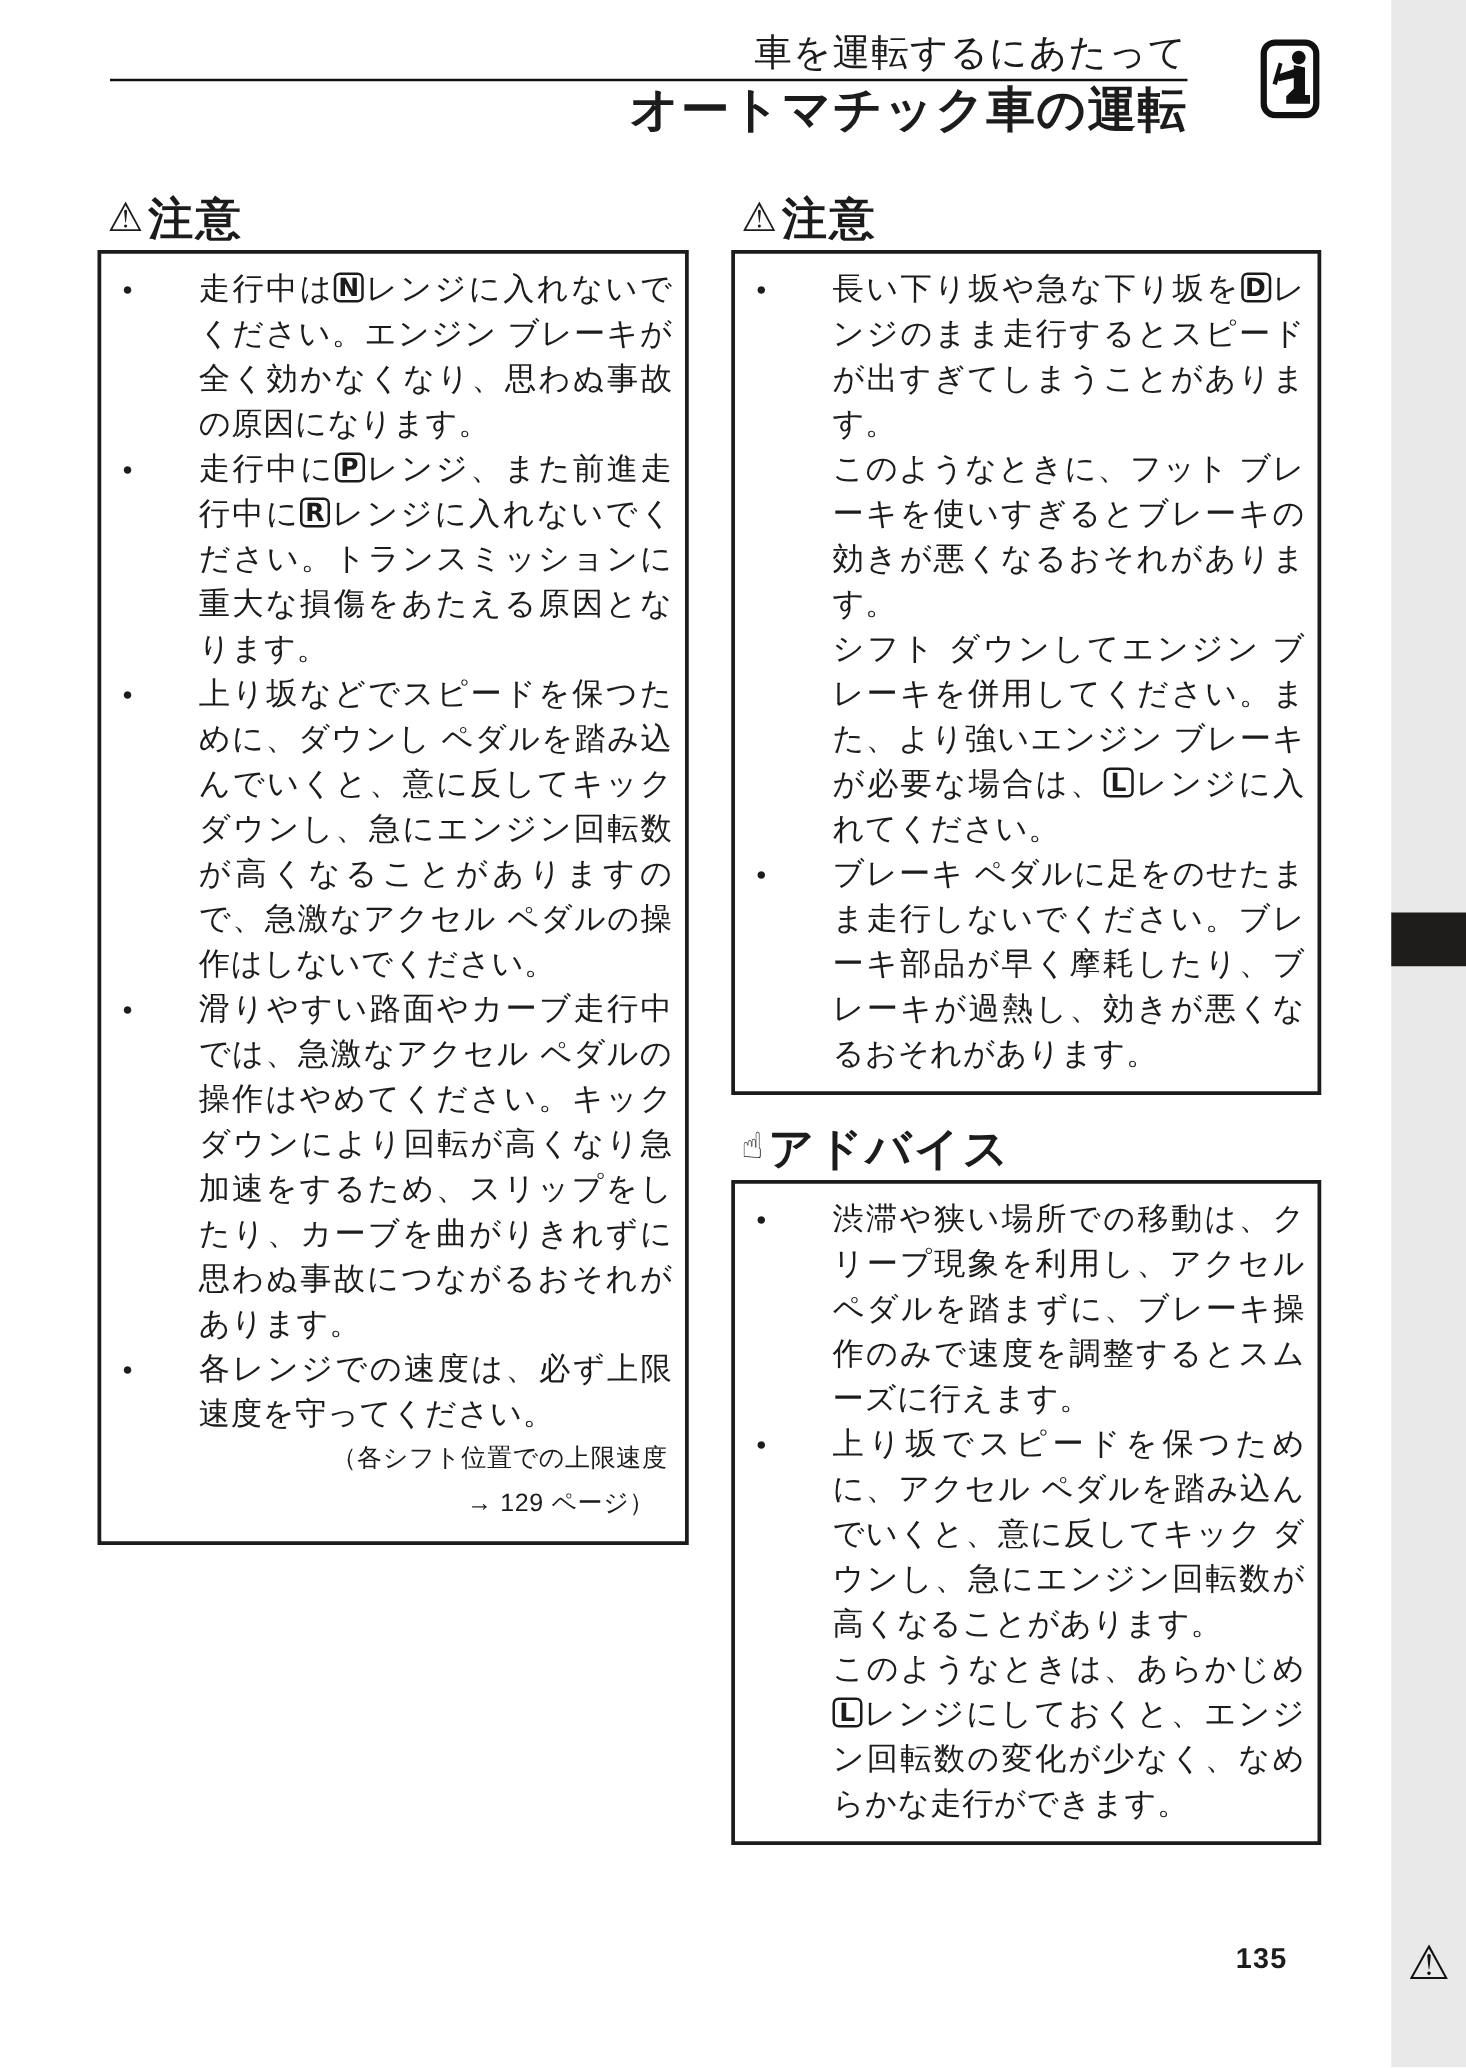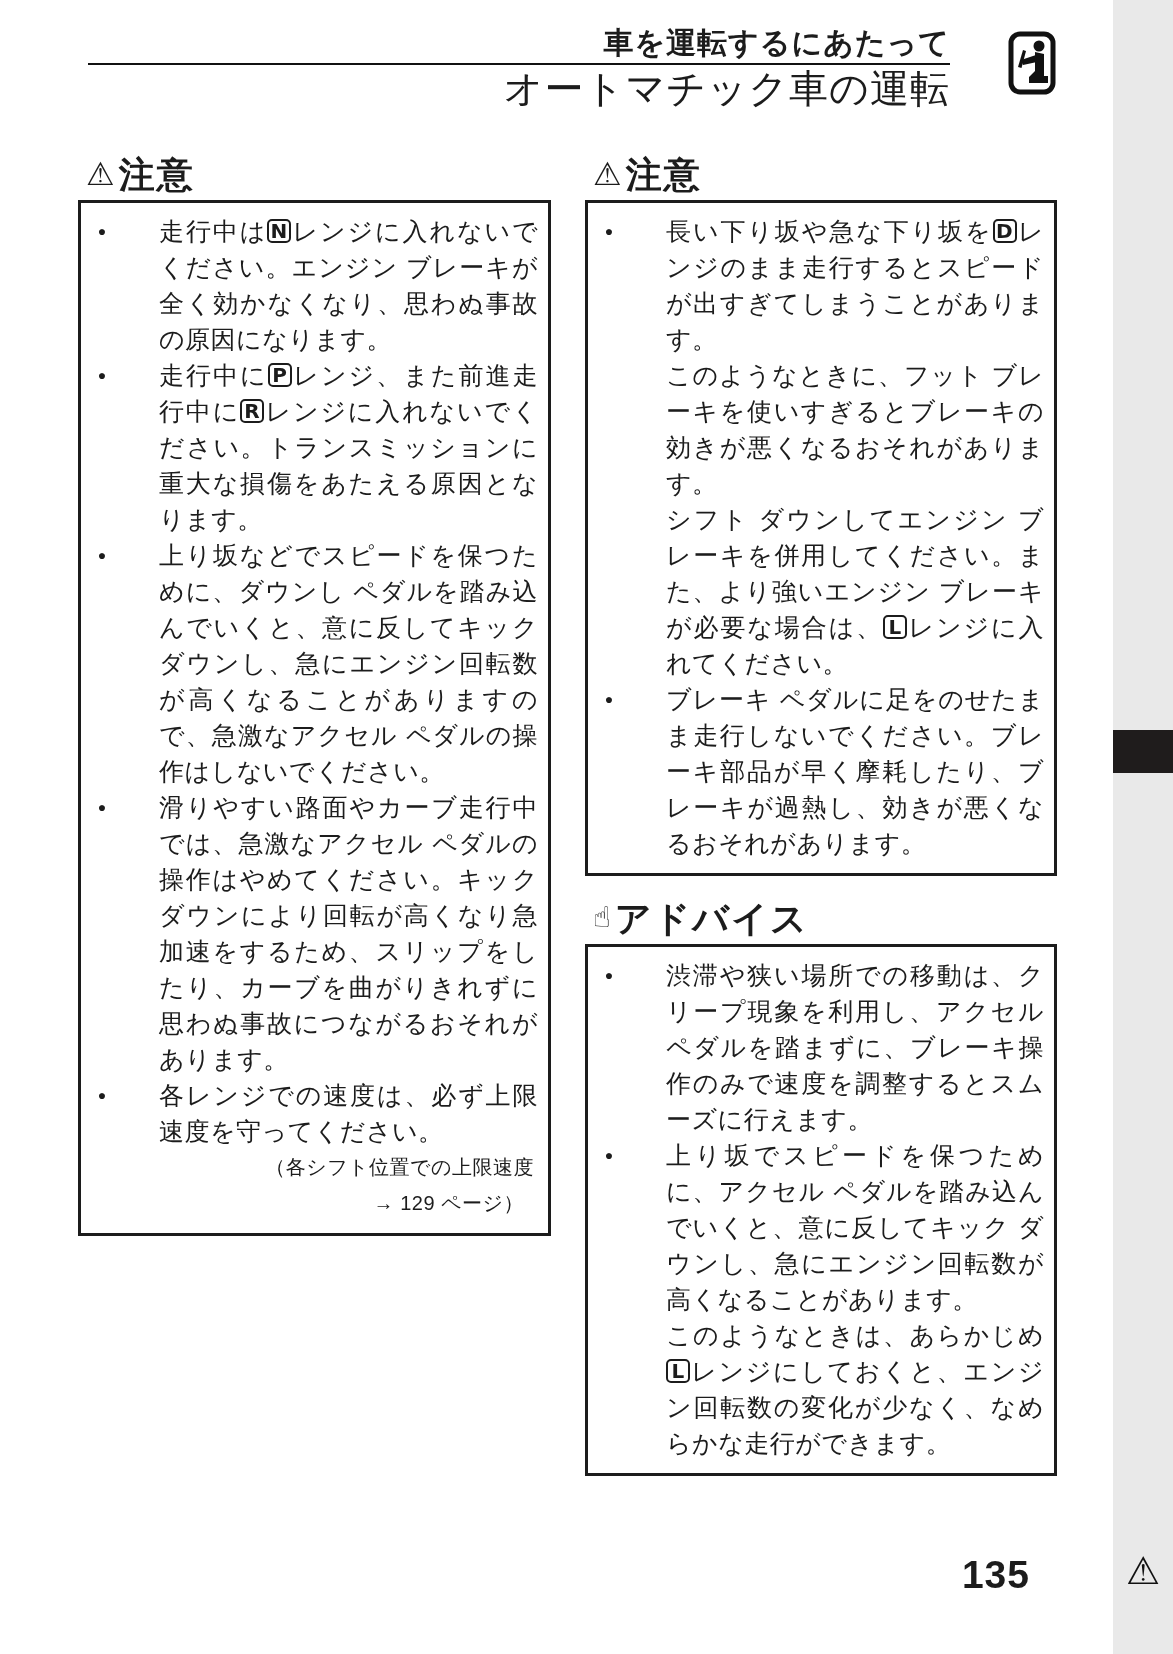--- a/index.html
+++ b/index.html
@@ -10,23 +10,23 @@
     color:#1c1c1c;
     font-family:"Liberation Sans","DejaVu Sans",sans-serif;
     overflow:hidden;
   }
   
   .margin-strip{position:absolute;top:0;right:0;width:60px;height:1654px;background:#e9e9e9;}
   .margin-tab{position:absolute;top:730px;right:0;width:60px;height:43px;background:#1f1c1c;}
 
   
   .header{position:absolute;top:26px;left:78px;width:872px;text-align:right;}
-  .section-title{font-size:30px;font-weight:bold;letter-spacing:1px;line-height:34px;}
+  .section-title{font-size:30px;font-weight:normal;letter-spacing:1px;line-height:34px;}
   .header-rule{border-top:2px solid #111;margin:3px 0 2px 10px;}
-  .page-title{font-size:39px;font-weight:normal;letter-spacing:1px;line-height:44px;}
+  .page-title{font-size:39px;font-weight:bold;letter-spacing:1px;line-height:44px;}
   .driver-icon{position:absolute;top:31px;left:1008px;width:48px;height:64px;}
 
   
   .col{position:absolute;top:154px;}
   .col-left{left:78px;width:473px;}
   .col-right{left:585px;width:472px;}
 
   .box-heading{display:flex;align-items:center;gap:4px;padding-left:8px;height:42px;margin-bottom:4px;font-weight:bold;}
   .heading-text{font-size:36px;letter-spacing:2px;}
   .warn-glyph{font-size:32px;line-height:1;transform:translateY(-1px);}
@@ -42,21 +42,21 @@
     width:1em;height:1.02em;line-height:1.02;text-align:center;
     font-size:0.8em;font-weight:bold;vertical-align:0.1em;
     font-family:"DejaVu Sans","Liberation Sans",sans-serif;
   }
   .ref-line{font-size:20px;line-height:36px;text-align:right;letter-spacing:0.5px;padding-right:4px;}
   .ref-line2{padding-right:14px;}
 
   .advice-heading{margin-top:22px;}
 
   
-  .page-number{position:absolute;top:1553px;left:930px;width:100px;text-align:right;font-size:39px;font-weight:bold;letter-spacing:1px;}
+  .page-number{position:absolute;top:1553px;left:930px;width:100px;text-align:right;font-size:23px;font-weight:bold;letter-spacing:1px;}
   .footer-warning{position:absolute;top:1549px;right:0;width:60px;text-align:center;font-size:38px;line-height:44px;color:#111;}
 </style>
 </head>
 <body>
 
 <div class="page">
 
   <div class="margin-strip"></div>
   <div class="margin-tab"></div>
 

